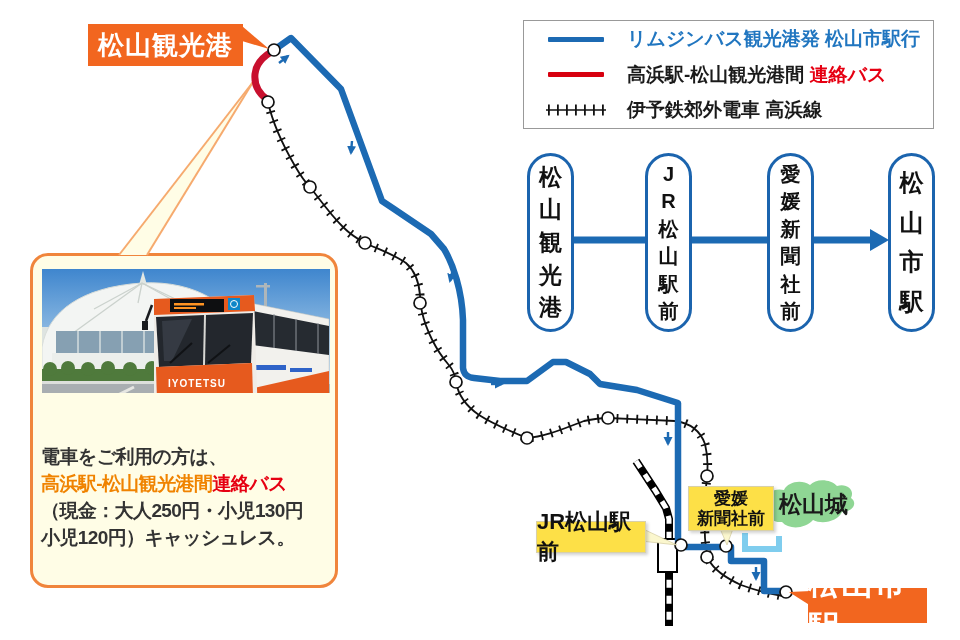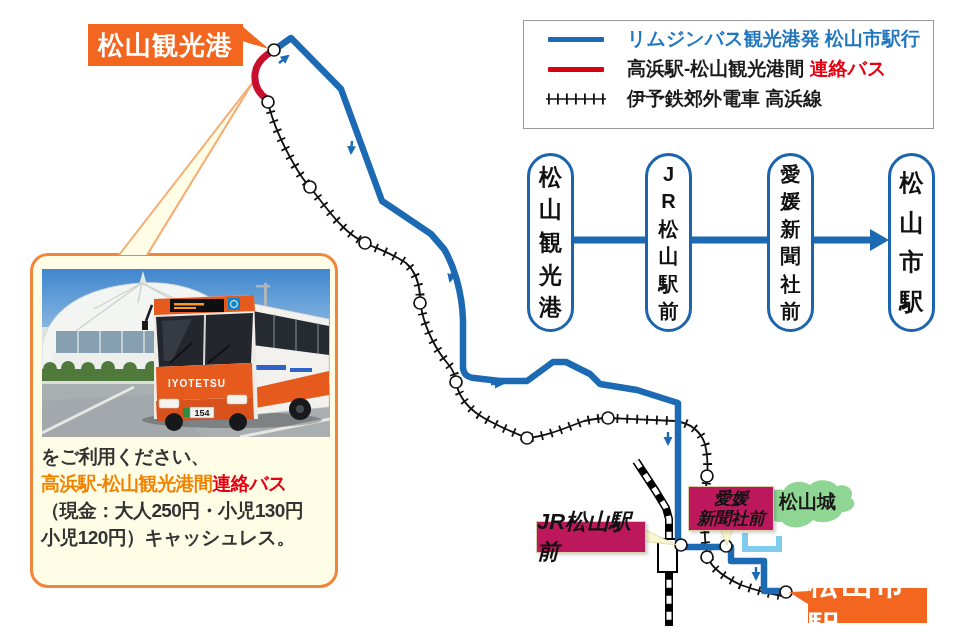--- a/index.html
+++ b/index.html
@@ -3,41 +3,41 @@
 <meta charset="utf-8">
 <style>
   html,body{margin:0;padding:0;background:#fff;}
   .canvas{position:relative;width:960px;height:640px;background:#ffffff;overflow:hidden;
           font-family:"Liberation Sans","DejaVu Sans",sans-serif;}
   .map-svg{position:absolute;left:0;top:0;z-index:5;pointer-events:none;}
 
   
   .info-box{position:absolute;left:30px;top:253px;width:308px;height:335px;background:#FFFDE6;
             border:3px solid #F0853C;border-radius:18px;box-sizing:border-box;z-index:2;}
-  .photo{position:absolute;left:9px;top:13px;width:288px;height:168px;overflow:hidden;background:#4287CB;}
+  .photo{position:absolute;left:9px;top:13px;width:288px;height:124px;overflow:hidden;background:#4287CB;}
   .info-text{position:absolute;left:8px;top:187px;width:296px;font-size:19px;font-weight:bold;
              line-height:27px;color:#333;letter-spacing:-0.6px;white-space:nowrap;}
   .t-orange{color:#F08300;} .t-red{color:#E60012;}
 
   
   .callout{position:absolute;background:#F2661F;color:#fff;font-weight:bold;display:flex;
            align-items:center;justify-content:center;z-index:10;letter-spacing:1px;}
   #port-label{left:88px;top:24px;width:155px;height:42px;font-size:26px;text-align:center;}
   #city-label{left:808px;top:588px;width:119px;height:35px;font-size:32px;}
 
   
-  .tag{position:absolute;background:#be185d;border:1px solid #d8d0a8;box-shadow:2px 2px 3px rgba(0,0,0,.18);
-       color:#111;font-weight:bold;display:flex;align-items:center;justify-content:center;z-index:10;font-style:italic;}
+  .tag{position:absolute;background:#fde047;border:1px solid #d8d0a8;box-shadow:2px 2px 3px rgba(0,0,0,.18);
+       color:#111;font-weight:bold;display:flex;align-items:center;justify-content:center;z-index:10;}
   #jr-label{left:536px;top:521px;width:108px;height:30px;font-size:22px;}
   #shimbun-label{left:688px;top:486px;width:84px;height:43px;font-size:17px;line-height:20px;flex-direction:column;}
-  #castle-label{position:absolute;left:779px;top:489px;font-size:19px;font-weight:bold;color:#1a1a1a;z-index:10;}
+  #castle-label{position:absolute;left:779px;top:489px;font-size:23px;font-weight:bold;color:#1a1a1a;z-index:10;}
 
   
   .legend{position:absolute;left:523px;top:20px;width:411px;height:109px;background:#fff;border:1px solid #999;
-          box-sizing:border-box;display:flex;flex-direction:column;justify-content:flex-start;z-index:10;padding:3px 0;}
+          box-sizing:border-box;display:flex;flex-direction:column;justify-content:space-between;z-index:10;padding:3px 0;}
   .legend-row{display:flex;align-items:center;height:30px;}
   .legend-sample{width:103px;display:flex;justify-content:center;align-items:center;}
   .bar{width:56px;height:5px;border-radius:1px;}
   .bar-blue{background:#1C6AB3;} .bar-red{background:#D7000F;}
   .legend-text{font-size:19px;font-weight:bold;color:#1a1a1a;white-space:nowrap;}
   .lg-blue{color:#2176C0;} .lg-red{color:#E60012;}
 
   
   .pill{position:absolute;top:153px;width:47px;height:179px;background:#fff;border:3px solid #1B64AE;
         border-radius:26px;box-sizing:border-box;display:flex;flex-direction:column;justify-content:space-evenly;
@@ -145,21 +145,21 @@
           <rect x="148" y="138" width="24" height="11" fill="#F2F4F0" stroke="#888899" stroke-width="0.5"></rect>
           <text x="160" y="147" text-anchor="middle" font-size="9" font-weight="bold" fill="#222" font-family="Liberation Sans, DejaVu Sans, sans-serif">154</text>
           <circle cx="132" cy="153" r="9" fill="#16181B"></circle>
             <circle cx="196" cy="153" r="9" fill="#16181B"></circle>
           <path d="M110,36 L104,52" stroke="#1A1C1F" stroke-width="2.5"></path>
           <rect x="100" y="52" width="6" height="9" fill="#1A1C1F"></rect>
         </g>
       </svg>
     </div>
     <div class="info-text">
-      <div>をご利用ください、</div>
+      <div>電車をご利用の方は、</div>
       <div><span class="t-orange">高浜駅-松山観光港間</span><span class="t-red">連絡バス</span></div>
       <div>（現金：大人250円・小児130円</div>
       <div>小児120円）キャッシュレス。</div>
     </div>
   </div>
 
   <svg class="map-svg" width="960" height="640" viewBox="0 0 960 640">
     <defs>
       <marker id="arr" markerUnits="userSpaceOnUse" markerWidth="10" markerHeight="10" refX="7" refY="4.5" orient="auto">
         <path d="M0,0 L9,4.5 L0,9 Z" fill="#1C6AB3"></path>

